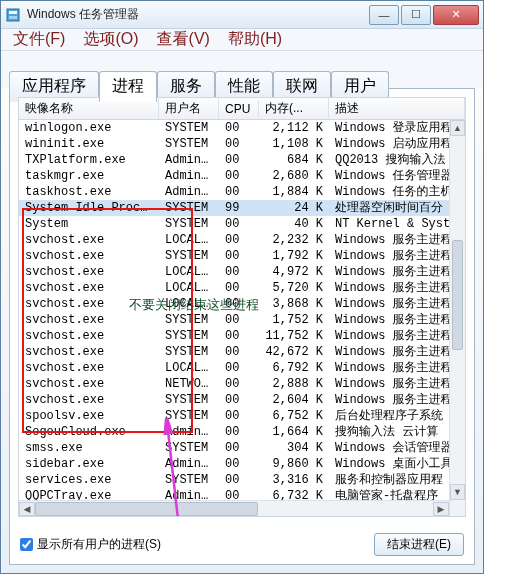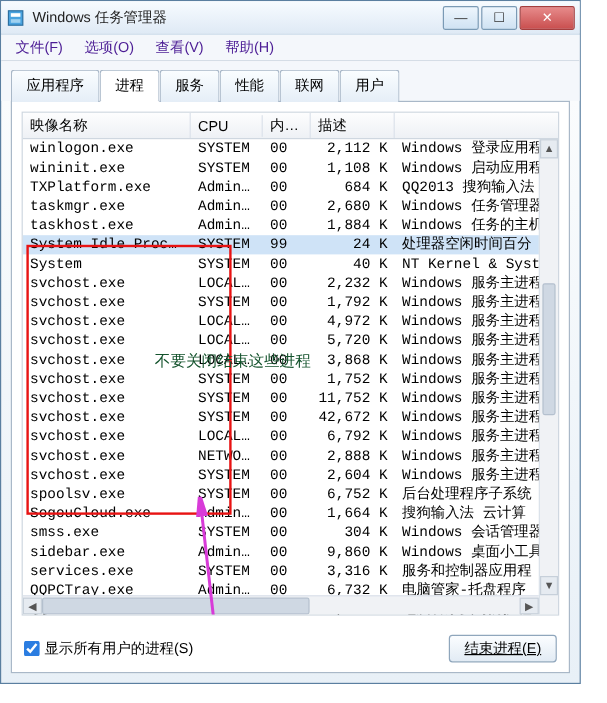--- a/index.html
+++ b/index.html
@@ -47,35 +47,35 @@
     color: #fff; border-color: #a53d3d;
   }
   .menubar {
     height: 22px;
     background: #f4f7fb;
     display: flex; align-items: center;
     padding: 0 4px;
     gap: 2px;
     border-bottom: 1px solid #d5dde6;
   }
-  .menu-item { padding: 2px 8px; font-size: 12px; color: #4c1d95; }
+  .menu-item { padding: 2px 8px; font-size: 16px; color: #7f1d1d; }
   .tabs {
     display: flex;
     padding: 6px 8px 0 8px;
     background: #f4f7fb;
     gap: 0;
   }
   .tab {
     padding: 4px 12px;
     border: 1px solid #a9b8c8;
     border-bottom: none;
     background: linear-gradient(#fafdff, #e5eef7);
-    font-size: 12px;
+    font-size: 16px;
     position: relative;
-    top: 1px;
+    top: 14px;
     border-radius: 3px 3px 0 0;
   }
   .tab.active {
     background: #fff;
     z-index: 2;
     border-bottom: 1px solid #fff;
   }
   .content-frame {
     margin: 0 8px 8px 8px;
     border: 1px solid #a9b8c8;
@@ -143,21 +143,20 @@
     padding: 16px 2px 0 2px;
   }
   .chk { display: flex; align-items: center; gap: 4px; }
   .chk input { accent-color: #2b7de1; }
   .end-btn {
     padding: 2px 12px;
     border: 1px solid #8fa6bc;
     background: linear-gradient(#fbfdff, #e2ebf4);
     border-radius: 3px;
     font-size: 12px;
-    text-decoration: underline;
   }
   .scrollbar-v {
     position: absolute; right: 0; top: 22px; bottom: 0; width: 16px;
     background: #f0f2f5; border-left: 1px solid #dbe2ea;
   }
   .sb-btn { height: 16px; background: #e6ebf1; border: 1px solid #c7d0da; display:flex;align-items:center;justify-content:center;font-size:9px;color:#555;}
   .sb-thumb { position:absolute; left:2px; right:2px; top:120px; height:110px; background:#cfd8e3; border:1px solid #b4c0ce; border-radius:2px;}
   .scrollbar-h {
     position:absolute; left:0; right:16px; bottom:0; height:16px;
     background:#f0f2f5; border-top:1px solid #dbe2ea;
@@ -201,20 +200,21 @@
     <div class="tab">服务</div>
     <div class="tab">性能</div>
     <div class="tab">联网</div>
     <div class="tab">用户</div>
   </div>
 
   <div class="content-frame">
     <div class="table-wrap">
       <div class="thead">
         <div class="th">映像名称</div>
+        <div class="th">用户名</div>
         <div class="th">CPU</div>
         <div class="th">内存(...</div>
         <div class="th">描述</div>
       </div>
       <div class="tbody" id="tbody">
           <div class="row">
             <div class="cell">winlogon.exe</div>
             <div class="cell">SYSTEM</div>
             <div class="cell">00</div>
             <div class="cell r">2,112 K</div>

